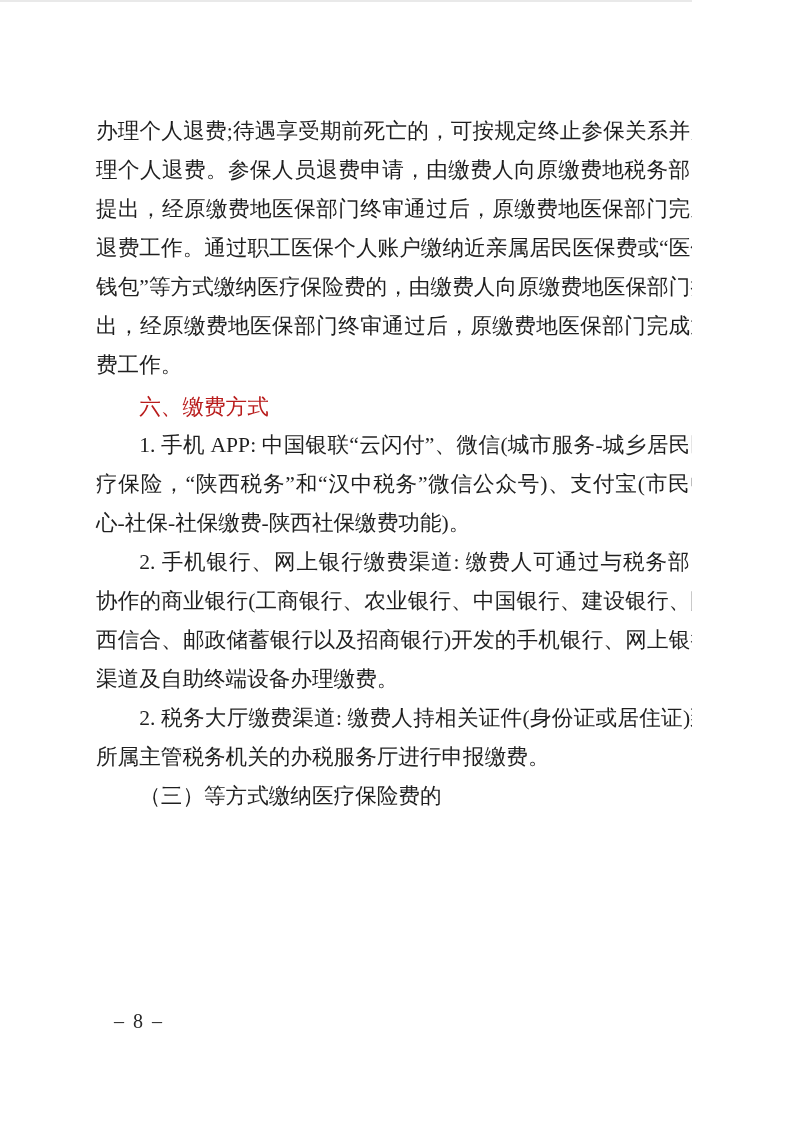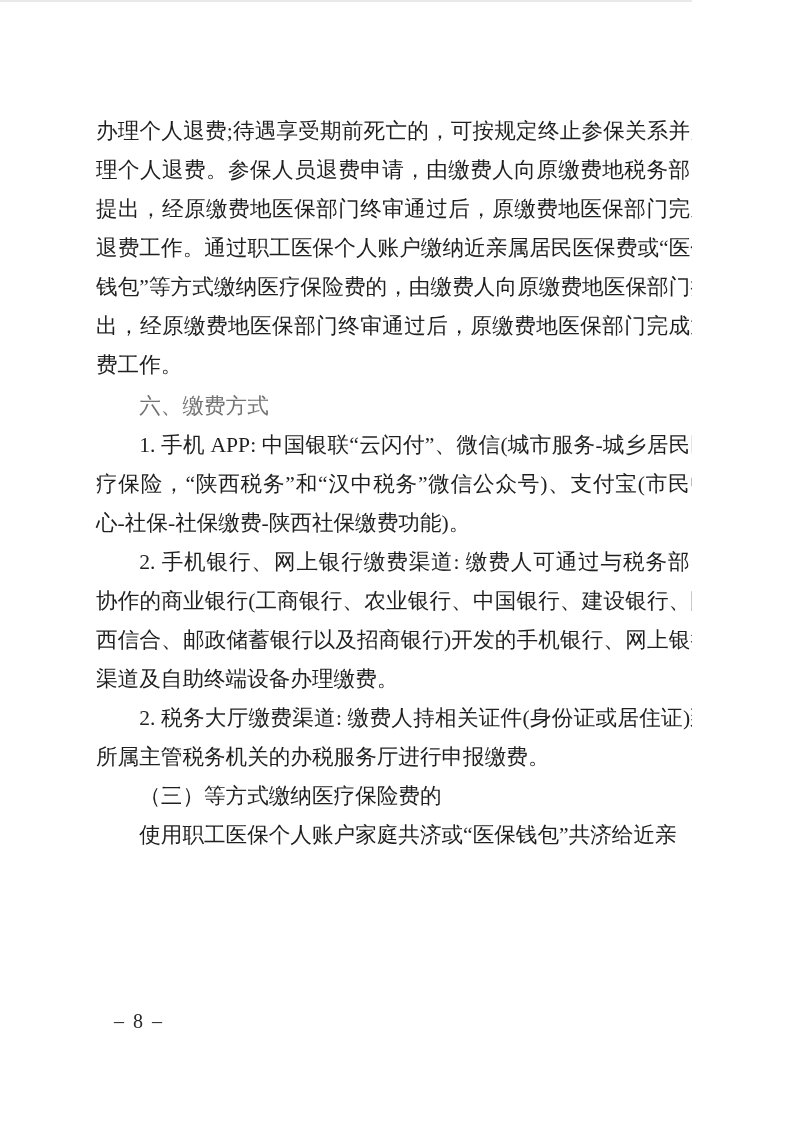--- a/index.html
+++ b/index.html
@@ -30,26 +30,26 @@
   .doc p, .doc h2 {
     margin: 0;
     padding: 0;
     font-weight: normal;
     font-size: inherit;
   }
   .para-indent {
     text-indent: 2em;
   }
   .section-heading {
-    font-family: Liberation Serif, serif;
+    font-family: Liberation Sans, sans-serif;
     font-weight: 700;
     font-size: 23px;
     text-indent: 2em;
     margin-top: 2px !important;
-    color: #737373;
+    color: #b91c1c;
   }
   .subsection-heading {
     text-indent: 2em;
   }
   .page-number {
     position: absolute;
     left: 114px;
     top: 1008px;
     color: #2a2a2a;
     font-family: "Liberation Serif", "DejaVu Serif", serif;
@@ -72,19 +72,18 @@
     <p class="para-indent">1. 手机 APP: 中国银联“云闪付”、微信(城市服务-城乡居民医疗保险，“陕西税务”和“汉中税务”微信公众号)、支付宝(市民中心-社保-社保缴费-陕西社保缴费功能)。</p>
 
     <p class="para-indent">2. 手机银行、网上银行缴费渠道: 缴费人可通过与税务部门协作的商业银行(工商银行、农业银行、中国银行、建设银行、陕西信合、邮政储蓄银行以及招商银行)开发的手机银行、网上银行渠道及自助终端设备办理缴费。</p>
 
 
 
     <p class="para-indent">2. 税务大厅缴费渠道: 缴费人持相关证件(身份证或居住证)到所属主管税务机关的办税服务厅进行申报缴费。</p>
 
     <p class="subsection-heading">（三）等方式缴纳医疗保险费的</p>
 
-    <p class="para-indent">使用职工医保个人账户家庭共济或“医保钱包”共济给近亲</p>
 
   </div>
 
   <div class="page-number">– 8 –</div>
 
 </div>
 
 </body></html>

